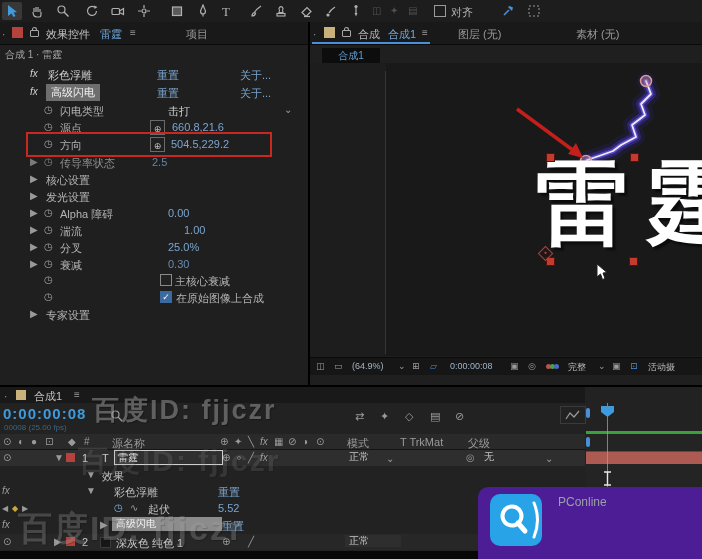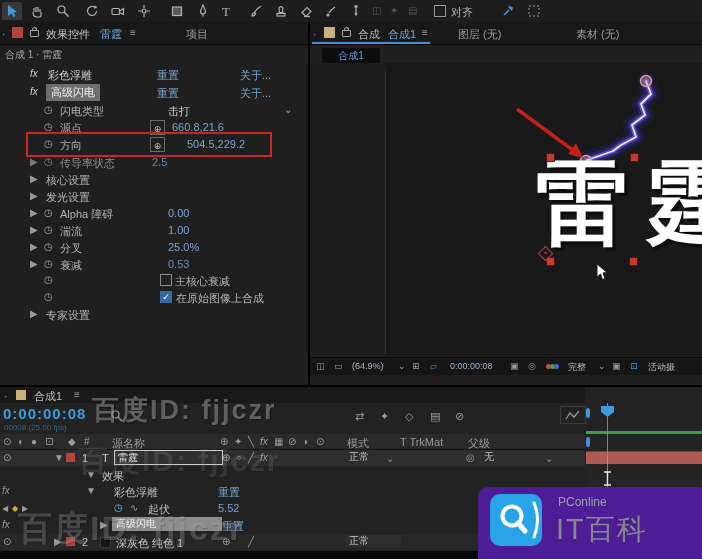--- a/index.html
+++ b/index.html
@@ -214,21 +214,21 @@
     <div class="frow" style="top:97px">
       <span class="g" style="left:44px;top:3px">◷</span>
       <span class="lbl" style="left:60px">源点</span>
       <span class="pickbox" style="left:150px;top:1px"><span>⊕</span></span>
       <span class="val" style="left:172px">660.8,21.6</span>
     </div>
     <div class="frow" style="top:114px">
       <span class="g" style="left:44px;top:3px">◷</span>
       <span class="lbl" style="left:60px">方向</span>
       <span class="pickbox" style="left:150px;top:1px"><span>⊕</span></span>
-      <span class="val" style="left:187px">504.5,229.2</span>
+      <span class="val" style="left:171px">504.5,229.2</span>
     </div>
     <div class="redbox" style="left:26px;top:110px;width:242px;height:21px"></div>
     <div class="frow" style="top:132px;opacity:.75">
       <span class="g" style="left:30px;top:3px">▶</span>
       <span class="g" style="left:44px;top:3px">◷</span>
       <span class="lbl" style="left:60px">传导率状态</span>
       <span class="val" style="left:152px">2.5</span>
     </div>
     <div class="frow" style="top:149px">
       <span class="g" style="left:30px;top:3px">▶</span>
@@ -241,33 +241,33 @@
     <div class="frow" style="top:183px">
       <span class="g" style="left:30px;top:3px">▶</span>
       <span class="g" style="left:44px;top:3px">◷</span>
       <span class="lbl" style="left:60px">Alpha 障碍</span>
       <span class="val" style="left:168px">0.00</span>
     </div>
     <div class="frow" style="top:200px">
       <span class="g" style="left:30px;top:3px">▶</span>
       <span class="g" style="left:44px;top:3px">◷</span>
       <span class="lbl" style="left:60px">湍流</span>
-      <span class="val" style="left:168px">1.00</span>
+      <span class="val" style="left:184px">1.00</span>
     </div>
     <div class="frow" style="top:217px">
       <span class="g" style="left:30px;top:3px">▶</span>
       <span class="g" style="left:44px;top:3px">◷</span>
       <span class="lbl" style="left:60px">分叉</span>
       <span class="val" style="left:168px">25.0%</span>
     </div>
     <div class="frow" style="top:234px">
       <span class="g" style="left:30px;top:3px">▶</span>
       <span class="g" style="left:44px;top:3px">◷</span>
       <span class="lbl" style="left:60px">衰减</span>
-      <span class="val" style="left:168px;opacity:.8">0.53</span>
+      <span class="val" style="left:168px;opacity:.8">0.30</span>
     </div>
     <div class="frow" style="top:250px">
       <span class="g" style="left:44px;top:3px">◷</span>
       <span class="cb" style="left:160px"></span>
       <span class="lbl" style="left:175px">主核心衰减</span>
     </div>
     <div class="frow" style="top:267px">
       <span class="g" style="left:44px;top:3px">◷</span>
       <span class="cb on" style="left:160px">✓</span>
       <span class="lbl" style="left:176px">在原始图像上合成</span>
@@ -472,16 +472,15 @@
 
   <div class="logocard">
     <div class="logotile">
       <svg width="52" height="52">
         <circle cx="22" cy="22" r="9.5" stroke="#ffffff" fill="none" stroke-width="4"></circle>
         <line x1="28" y1="29" x2="35" y2="37" stroke="#ffffff" stroke-width="5" stroke-linecap="round"></line>
         <path d="M44 9 q7 17 0 34" stroke="#ffffff" fill="none" stroke-width="3" stroke-linecap="round"></path>
       </svg>
     </div>
     <span class="logobrand">PConline</span>
-    <span class="logotitle">IT百科</span>
   </div>
 
 </div>
 
 </body></html>

